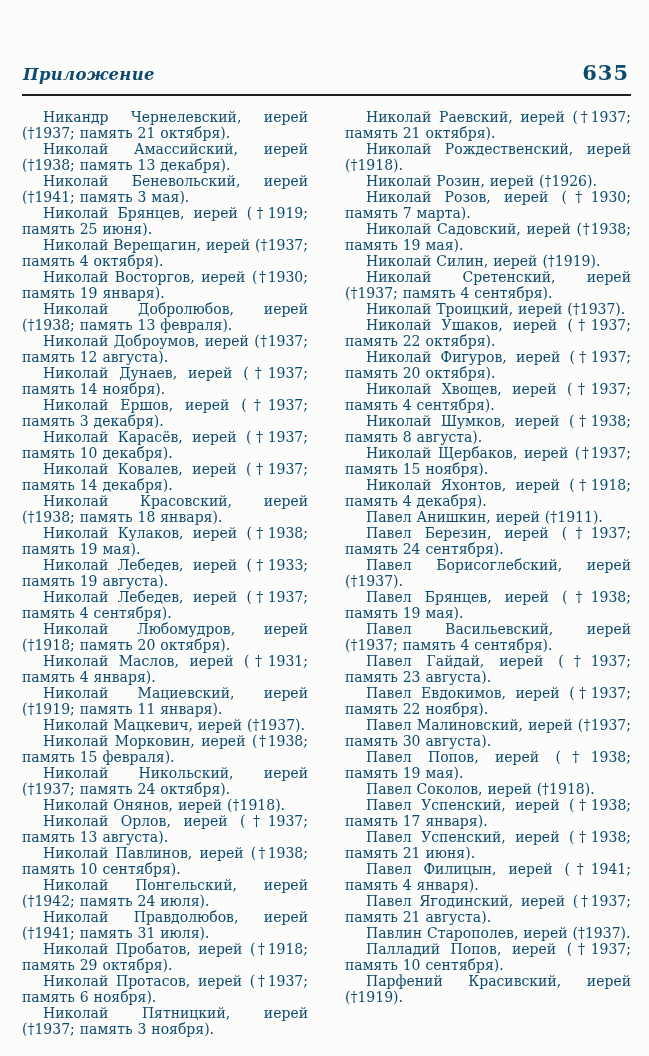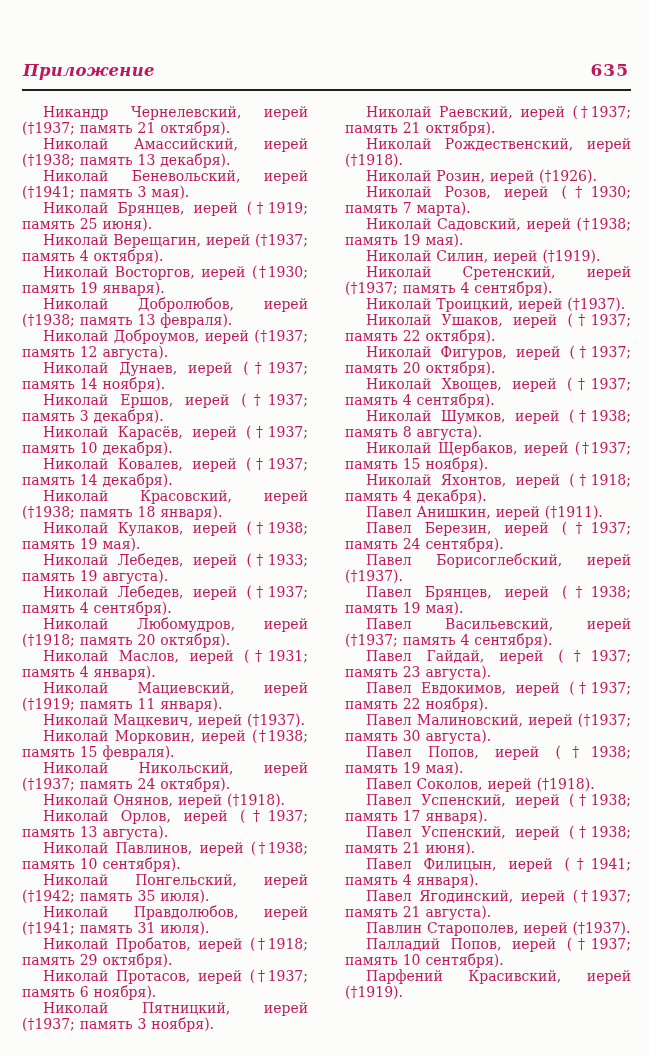--- a/index.html
+++ b/index.html
@@ -6,41 +6,41 @@
     margin: 0;
     padding: 0;
     background: #e8e8e6;
   }
   .page {
     position: relative;
     width: 649px;
     height: 1056px;
     margin: 0 auto;
     background: #fcfcfa;
-    color: #be185d;
+    color: #0c4a6e;
     font-family: "DejaVu Serif", "Liberation Serif", serif;
     overflow: hidden;
     box-sizing: border-box;
     padding: 60px 18px 0 22px;
   }
   .running-head {
     display: flex;
     justify-content: space-between;
     align-items: baseline;
     padding: 0 2px 0 1px;
   }
   .running-head .title {
     font-style: italic;
     font-weight: bold;
     font-size: 16.5px;
     letter-spacing: 0.3px;
   }
   .running-head .pageno {
     font-weight: bold;
-    font-size: 17px;
+    font-size: 21px;
     letter-spacing: 1px;
   }
   .rule {
     border: none;
     border-top: 2px solid #1f1f1f;
     margin: 9px 0 0 0;
   }
   .content {
     display: flex;
     gap: 37px;
@@ -90,21 +90,21 @@
         <p class="entry">Николай Лебедев, иерей (†1937; память 4 сентября).</p>
         <p class="entry">Николай Любомудров, иерей (†1918; память 20 октября).</p>
         <p class="entry">Николай Маслов, иерей (†1931; память 4 января).</p>
         <p class="entry">Николай Мациевский, иерей (†1919; память 11 января).</p>
         <p class="entry">Николай Мацкевич, иерей (†1937).</p>
         <p class="entry">Николай Морковин, иерей (†1938; память 15 февраля).</p>
         <p class="entry">Николай Никольский, иерей (†1937; память 24 октября).</p>
         <p class="entry">Николай Онянов, иерей (†1918).</p>
         <p class="entry">Николай Орлов, иерей (†1937; память 13 августа).</p>
         <p class="entry">Николай Павлинов, иерей (†1938; память 10 сентября).</p>
-        <p class="entry">Николай Понгельский, иерей (†1942; память 35 июля).</p>
+        <p class="entry">Николай Понгельский, иерей (†1942; память 24 июля).</p>
         <p class="entry">Николай Правдолюбов, иерей (†1941; память 31 июля).</p>
         <p class="entry">Николай Пробатов, иерей (†1918; память 29 октября).</p>
         <p class="entry">Николай Протасов, иерей (†1937; память 6 ноября).</p>
         <p class="entry">Николай Пятницкий, иерей (†1937; память 3 ноября).</p>
       </div>
     <div class="col">
         <p class="entry">Николай Раевский, иерей (†1937; память 21 октября).</p>
         <p class="entry">Николай Рождественский, иерей (†1918).</p>
         <p class="entry">Николай Розин, иерей (†1926).</p>
         <p class="entry">Николай Розов, иерей (†1930; память 7 марта).</p>

